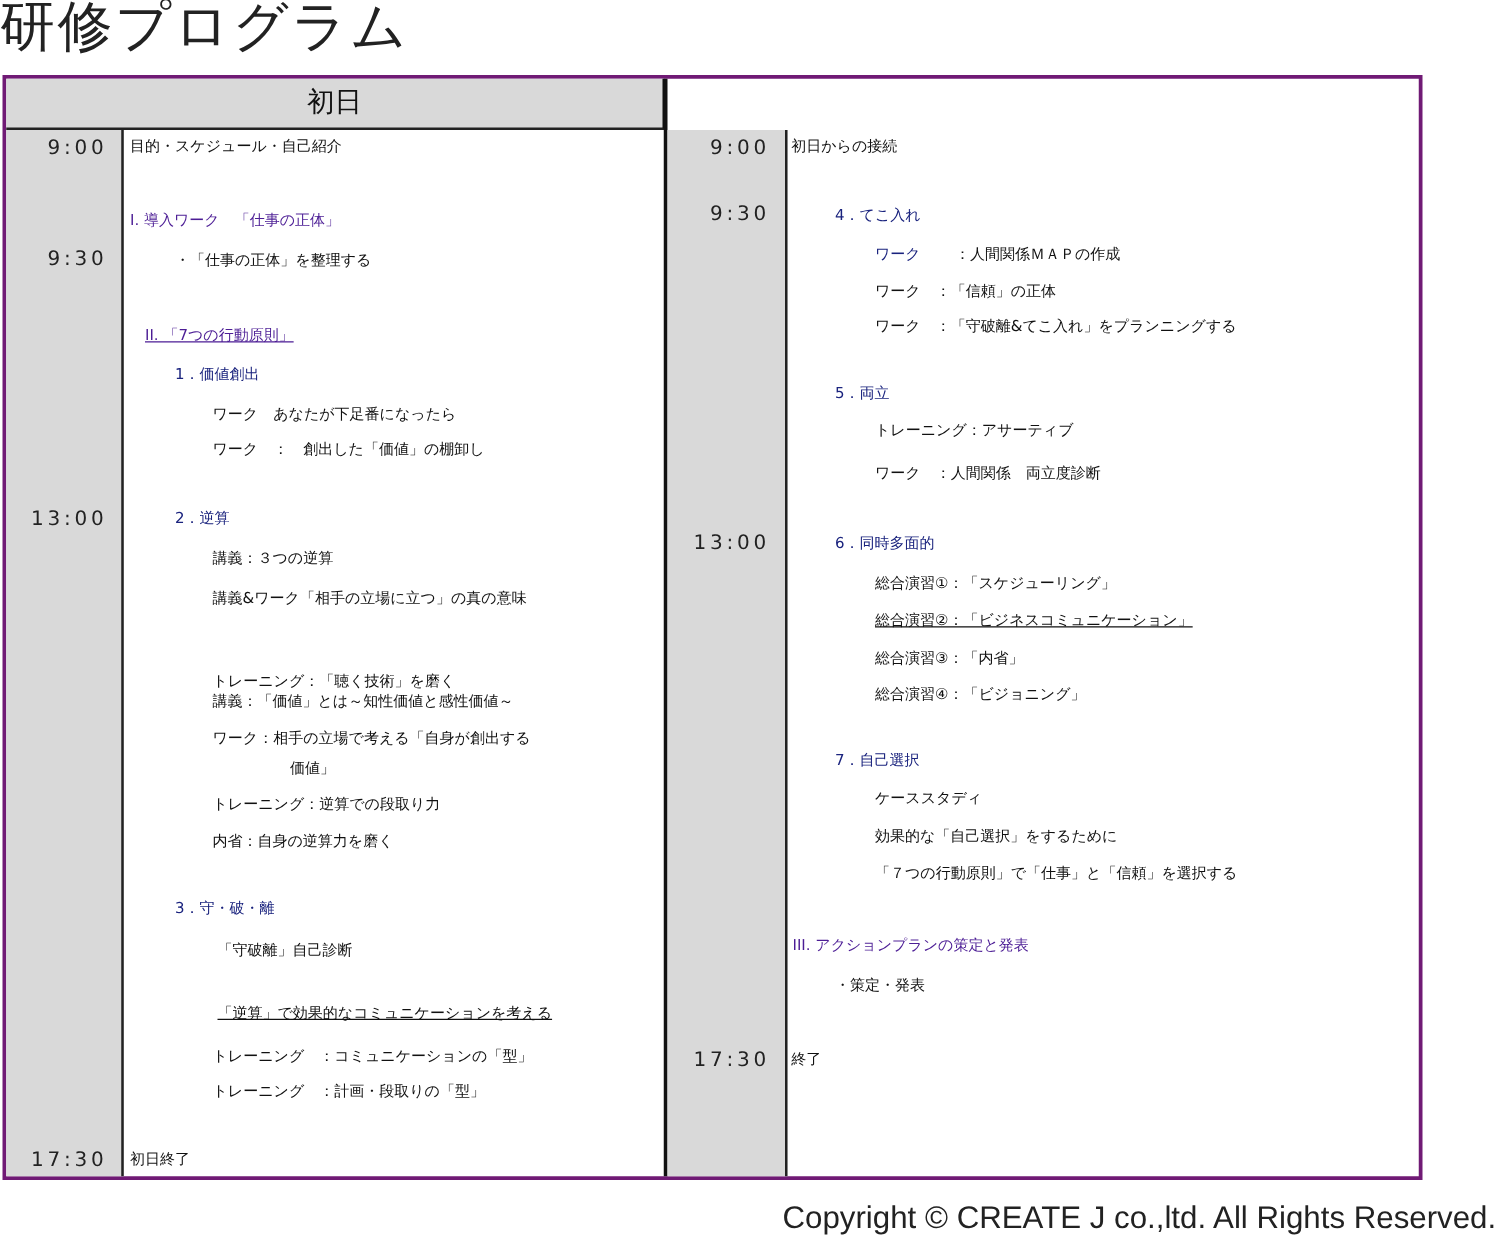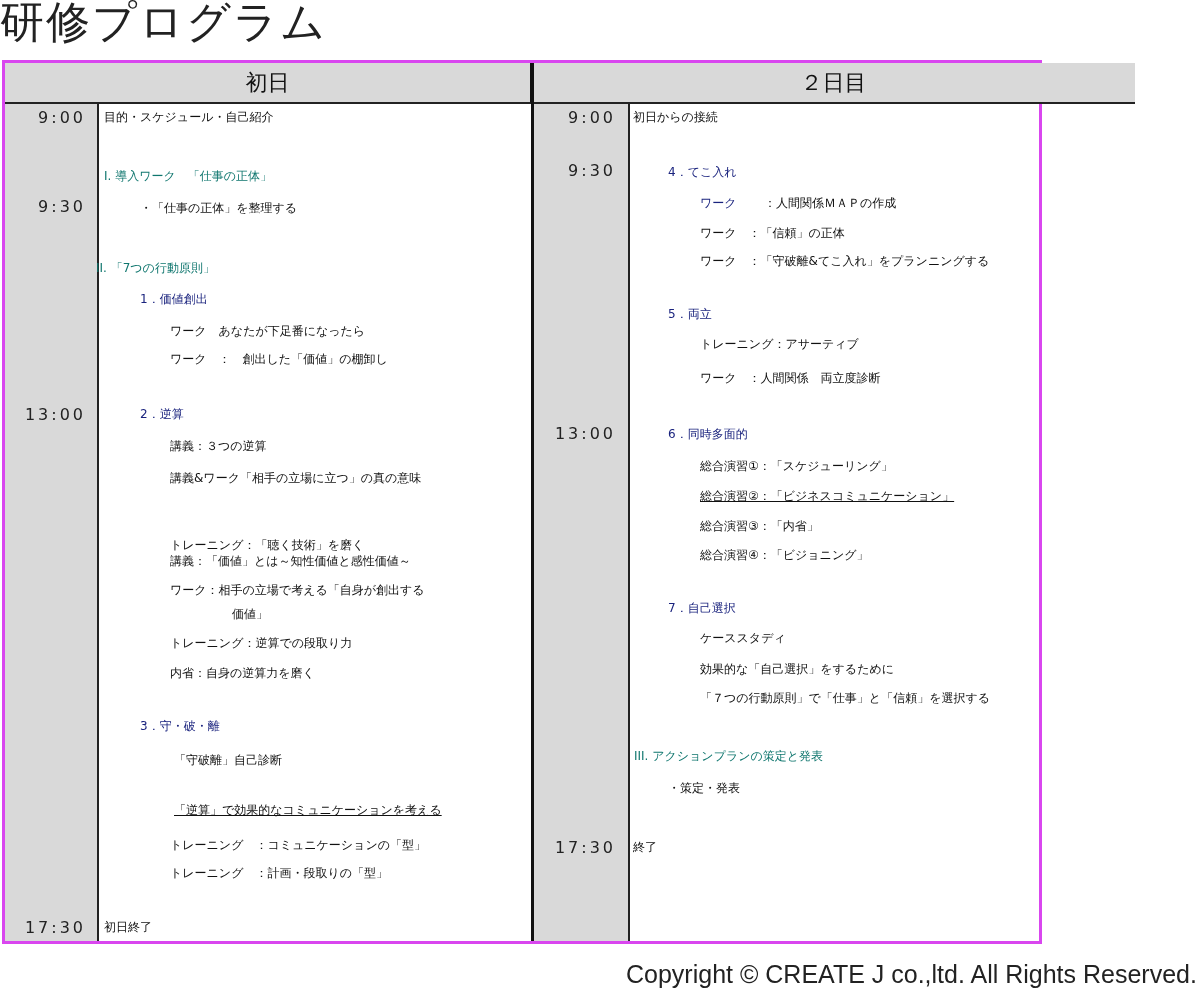--- a/index.html
+++ b/index.html
@@ -1,44 +1,43 @@
 <!DOCTYPE html>
 <html><head>
 <meta charset="utf-8">
 <style>
   html, body { margin:0; padding:0; background:#ffffff; }
   body { width:1200px; height:1000px; position:relative; overflow:hidden;
          font-family: "DejaVu Sans", "Liberation Sans", sans-serif; color:#111; }
   .title { position:absolute; left:0; top:-6px; font-size:44px; font-weight:200;
            letter-spacing:2px; color:#222; line-height:56px; white-space:nowrap; }
-  .table { position:absolute; left:2px; top:60px; width:1040px; height:884px;
-           border:3px solid #d946ef; box-sizing:border-box; }
+  .table { position:absolute; left:2px; top:60px; width:1136px; height:884px;
+           border:3px solid #701a75; box-sizing:border-box; }
   .hdr { position:absolute; top:0; height:41px; background:#d9d9d9;
          border-bottom:2px solid #222; box-sizing:border-box;
          font-size:22px; text-align:center; line-height:40px; }
   .hdr.d1 { left:0; width:527px; border-right:2px solid #111; }
   .hdr.d2 { left:527px; width:603px; }
   .timecol { position:absolute; top:41px; bottom:0; background:#d9d9d9; border-right:2px solid #222; box-sizing:border-box; }
   .timecol.d1 { left:0; width:94px; }
   .timecol.d2 { left:529px; width:96px; }
   .daydiv { position:absolute; left:526px; top:0; bottom:0; width:3px; background:#111; }
   .time { position:absolute; right:14px; font-size:16px; letter-spacing:3px; color:#222; white-space:nowrap; }
   .line { position:absolute; font-size:12px; white-space:nowrap; line-height:20px; }
-  .red { color:#0f766e; }
+  .red { color:#4c1d95; }
   .blue { color:#1a237e; }
   .copyright { position:absolute; left:626px; top:960px; font-family:"Liberation Sans", sans-serif; font-size:25px; color:#222; white-space:nowrap; }
 </style>
 </head>
 <body>
 
 <div class="title">研修プログラム</div>
 
 <div class="table">
   <div class="hdr d1">初日</div>
-  <div class="hdr d2">２日目</div>
   <div class="timecol d1"></div>
   <div class="daydiv"></div>
   <div class="timecol d2"></div>
 </div>
 
 <div id="day1-times">
     <div class="time" style="top: 108px; right: 1114px;">9:00</div>
     <div class="time" style="top: 197px; right: 1114px;">9:30</div>
     <div class="time" style="top: 405px; right: 1114px;">13:00</div>
     <div class="time" style="top: 918px; right: 1114px;">17:30</div>
@@ -46,21 +45,21 @@
 <div id="day2-times">
     <div class="time" style="top: 108px; right: 584px;">9:00</div>
     <div class="time" style="top: 161px; right: 584px;">9:30</div>
     <div class="time" style="top: 424px; right: 584px;">13:00</div>
     <div class="time" style="top: 838px; right: 584px;">17:30</div>
   </div>
 <div id="day1-lines">
     <div class="line" style="left: 104px; top: 107px;">目的・スケジュール・自己紹介</div>
     <div class="line red" style="left: 104px; top: 166px;">I.  導入ワーク　「仕事の正体」</div>
     <div class="line" style="left: 140px; top: 198px;">・「仕事の正体」を整理する</div>
-    <div class="line red" style="left: 96px; top: 258px;">II.  「7つの行動原則」</div>
+    <div class="line red" style="left: 116px; top: 258px; text-decoration: underline;">II.  「7つの行動原則」</div>
     <div class="line blue" style="left: 140px; top: 289px; text-align: right;">1．価値創出</div>
     <div class="line" style="left: 170px; top: 321px;">ワーク　あなたが下足番になったら</div>
     <div class="line" style="left: 170px; top: 349px;">ワーク　：　創出した「価値」の棚卸し</div>
     <div class="line blue" style="left: 140px; top: 404px;">2．逆算</div>
     <div class="line" style="left: 170px; top: 436px;">講義：３つの逆算</div>
     <div class="line" style="left: 170px; top: 468px; text-align: right;">講義&amp;ワーク「相手の立場に立つ」の真の意味</div>
     <div class="line" style="left: 170px; top: 520px; margin-top: 15px;">トレーニング：「聴く技術」を磨く</div>
     <div class="line" style="left: 170px; top: 551px;">講義：「価値」とは～知性価値と感性価値～</div>
     <div class="line" style="left: 170px; top: 580px;">ワーク：相手の立場で考える「自身が創出する</div>
     <div class="line" style="left: 232px; top: 604px;">価値」</div>

